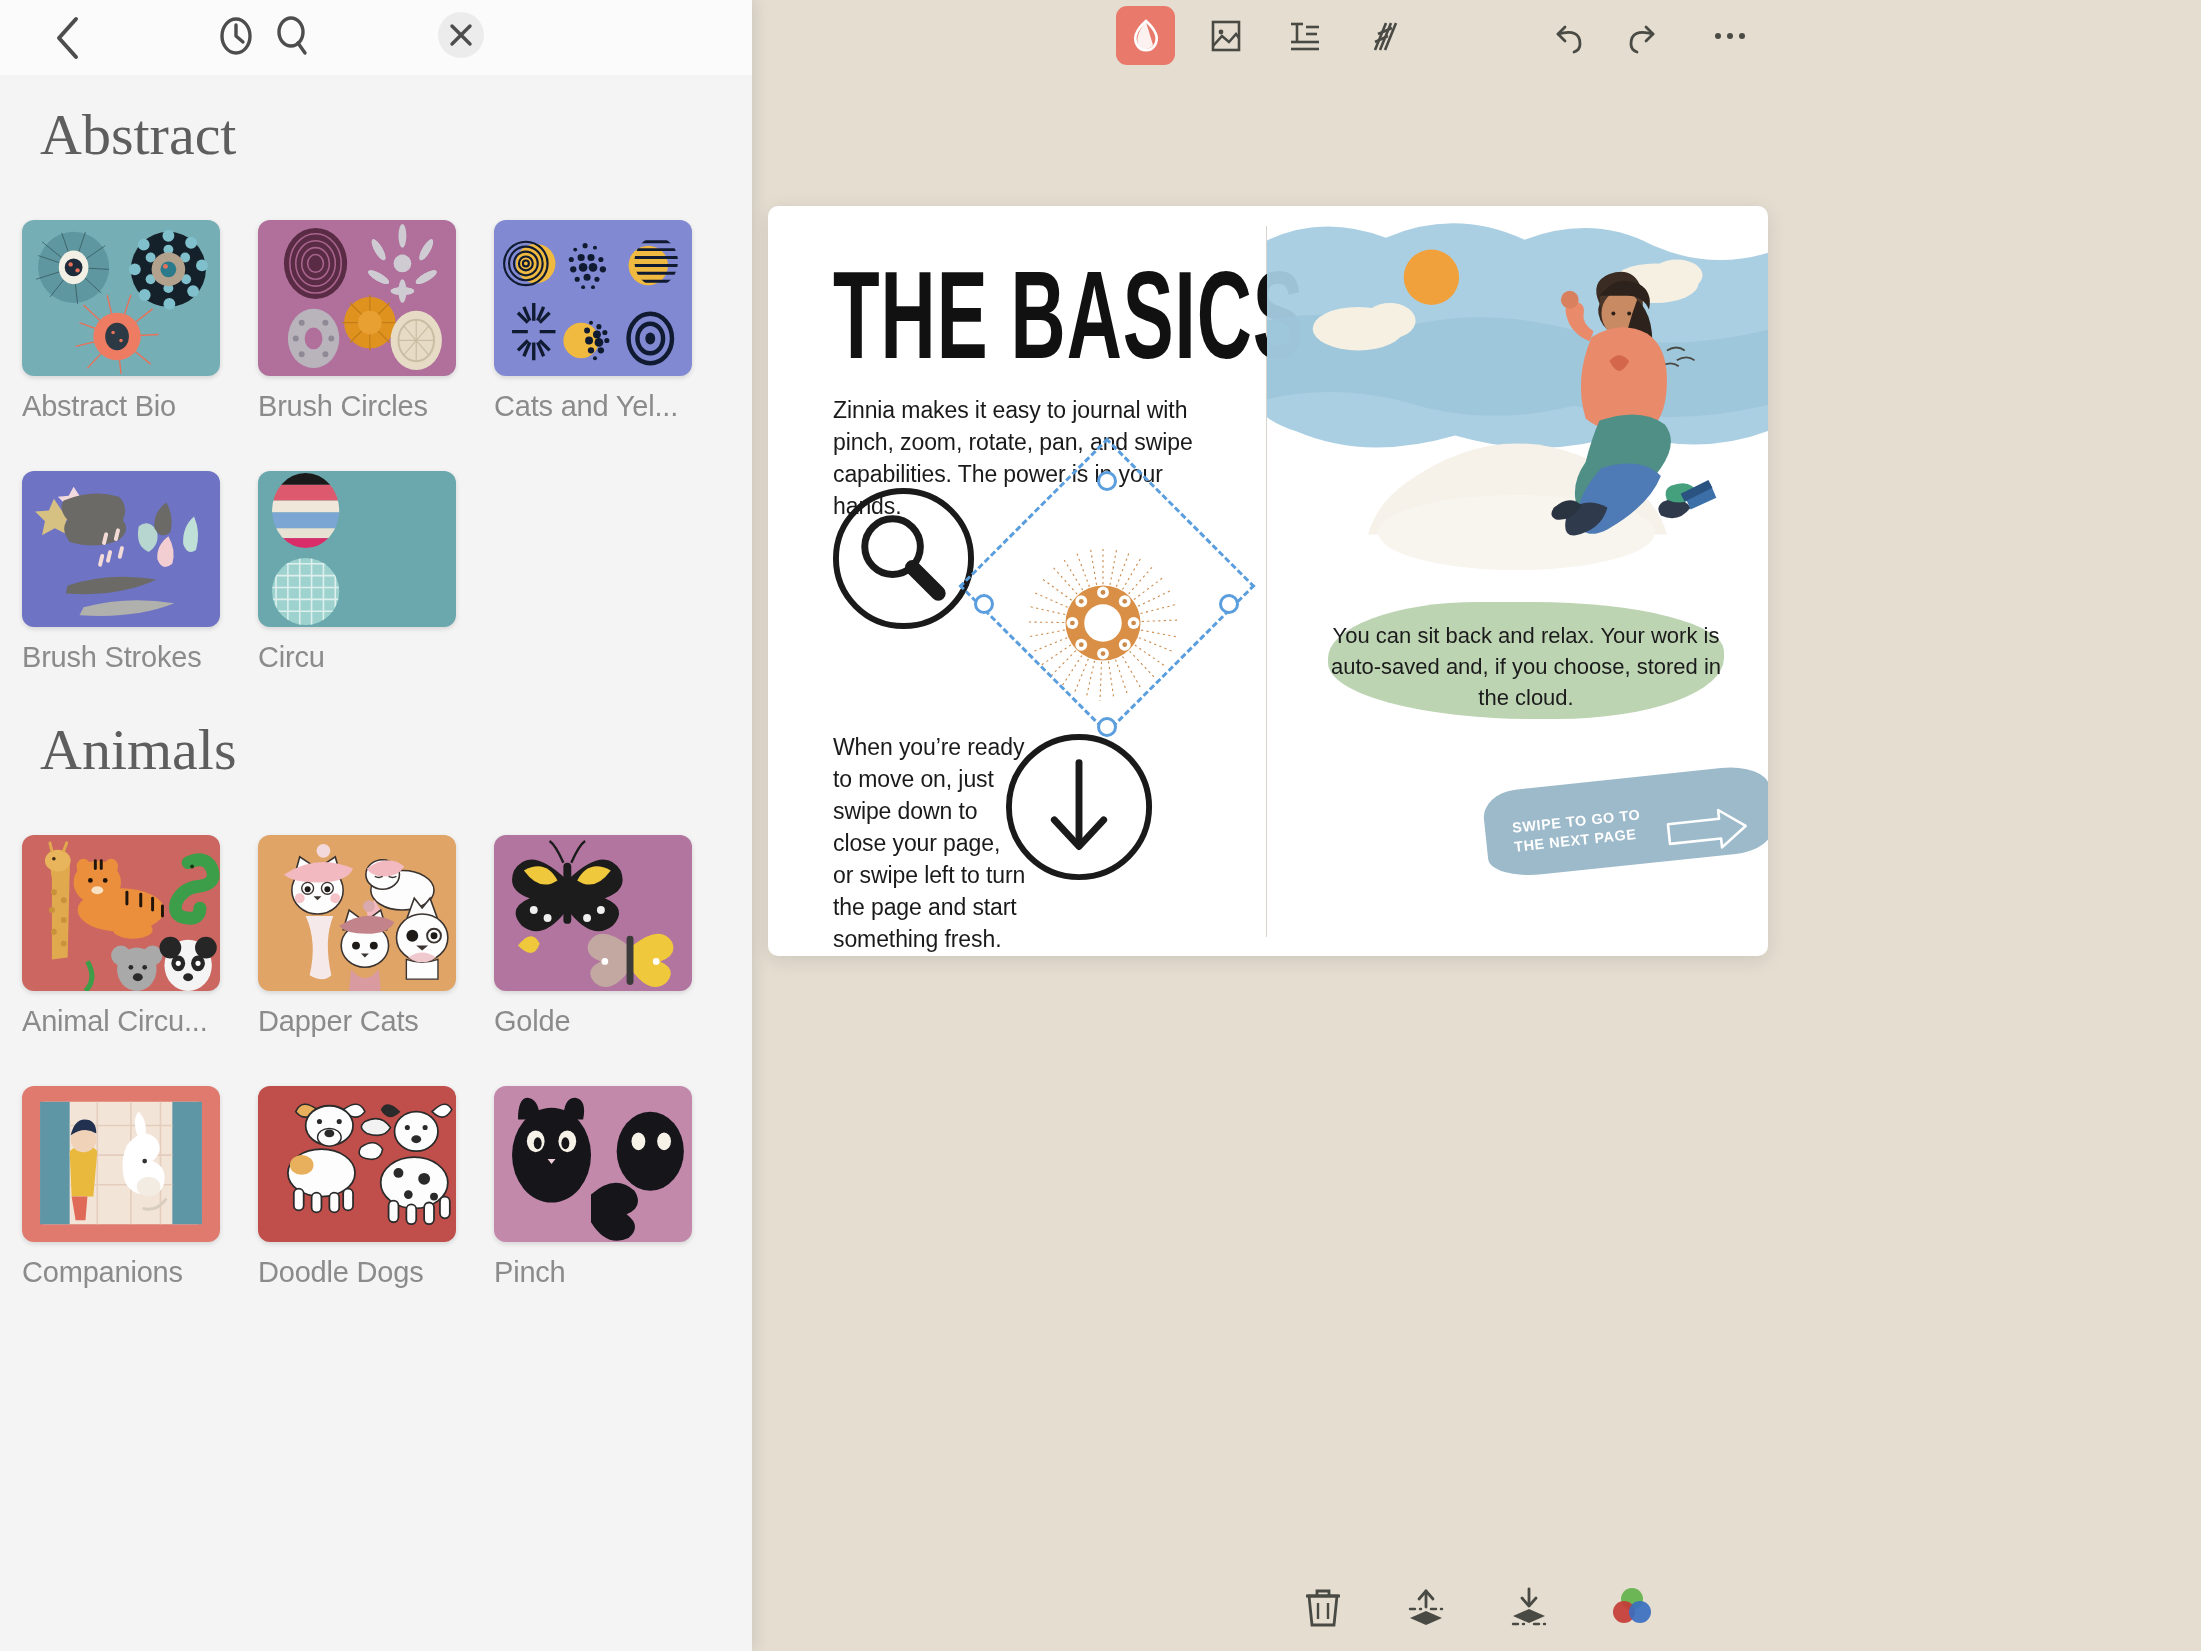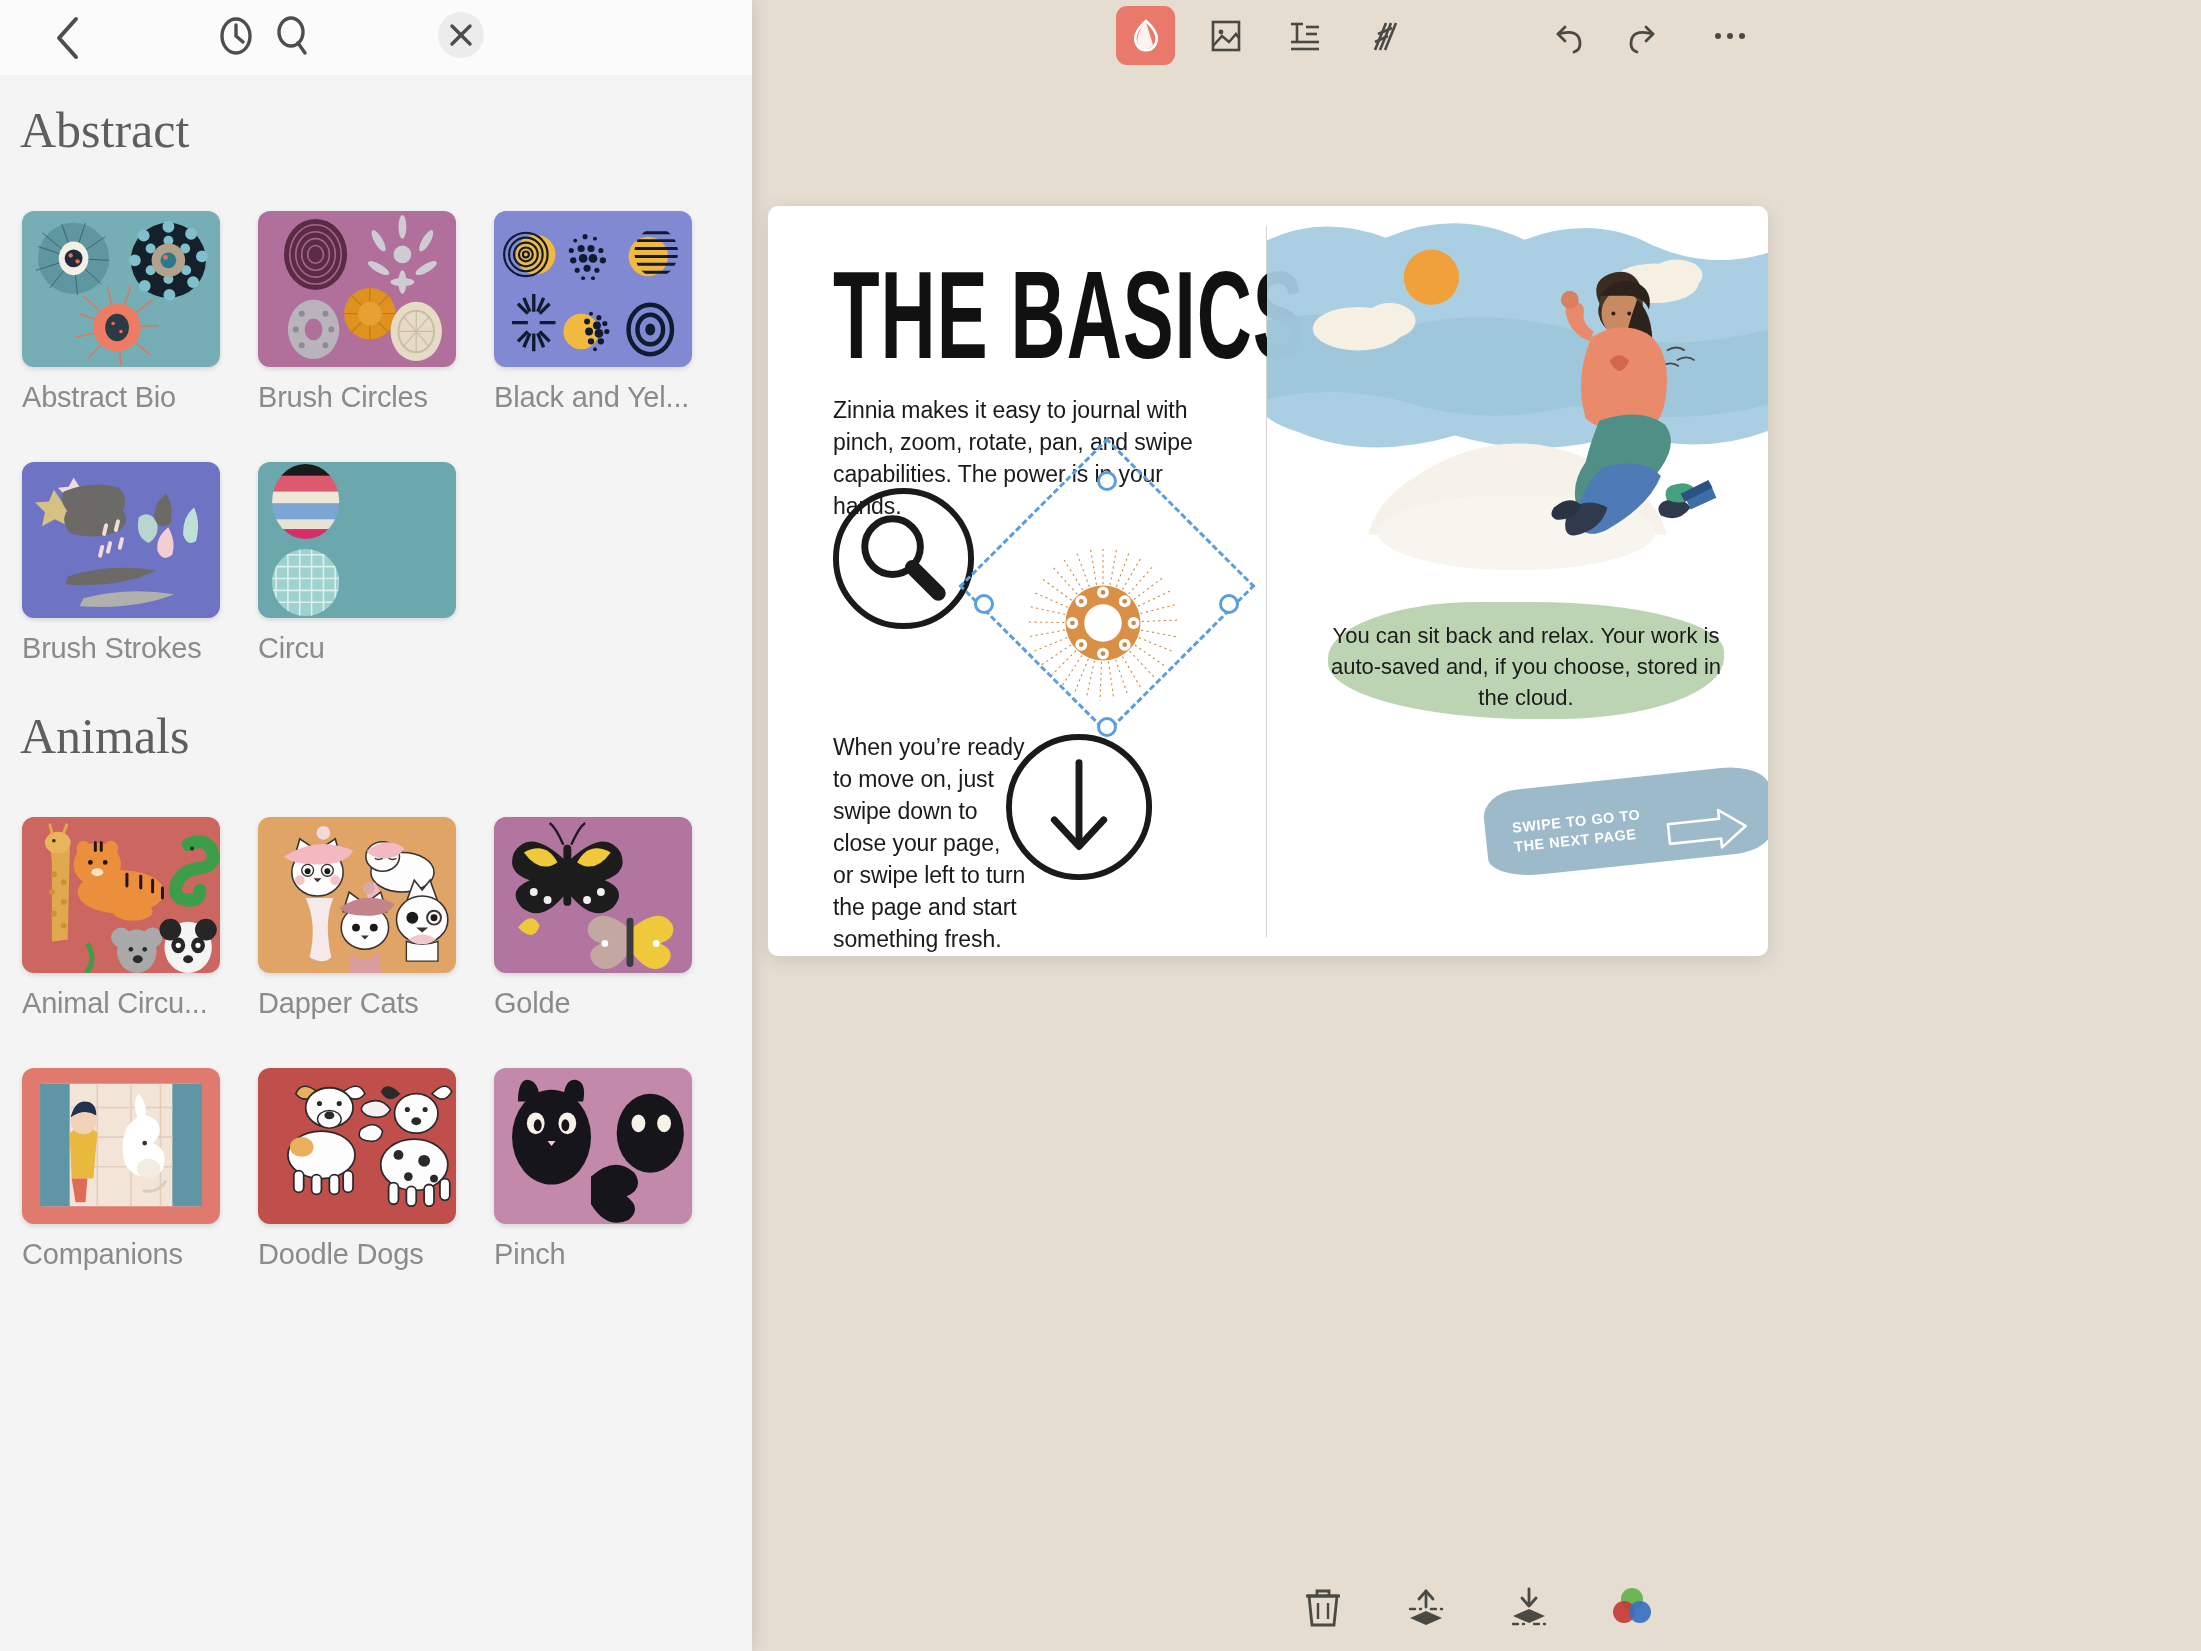--- a/index.html
+++ b/index.html
@@ -38,23 +38,23 @@
   .tb-close {
     position: absolute; left: 438px; top: 12px;
     width: 46px; height: 46px; border-radius: 50%;
     background: #ececec;
   }
 
   .panel-scroll { position: relative; height: 1576px; overflow: hidden; }
 
   .section-title {
     font-family: "Liberation Serif", serif;
-    font-size: 50px;
+    font-size: 58px;
     color: #5e5e5e;
-    padding: 28px 0 8px 20px;
+    padding: 28px 0 8px 40px;
     letter-spacing: 0px;
   }
   .sec-abstract { padding-top: 26px; }
   .sec-animals { padding-top: 38px; }
 
   .pack-grid {
     display: flex;
     flex-wrap: wrap;
     padding-left: 22px;
     gap: 0px;
@@ -458,21 +458,21 @@
                   <circle cx="108" cy="132" r="3.2"></circle>
                 <circle cx="102" cy="140" r="2"></circle>
               </g>
               <g fill="none" stroke="#101a30" stroke-width="4.5">
                 <ellipse cx="158" cy="120" rx="22" ry="25"></ellipse>
                   <ellipse cx="158" cy="120" rx="13" ry="15"></ellipse>
               </g>
               <ellipse cx="158" cy="120" rx="5" ry="6" fill="#101a30"></ellipse>
             </svg>
           </div>
-          <div class="pack-label">Black and Yel...</div>
+          <div class="pack-label">Cats and Yel...</div>
         </div>
 
         <div class="pack">
           <div class="pack-thumb" style="background:#6e73c4">
             <svg width="198" height="156" viewBox="0 0 200 158">
               <path d="M32 28 l8 12 14 1 -10 10 3 14 -14 -7 -13 7 3 -14 -10 -10 14 -1 Z" fill="#d6c183"></path>
               <path d="M52 16 l6 9 11 1 -8 8 2 11 -11 -6 -10 6 2 -11 -8 -8 11 -1 Z" fill="#f2d9dd"></path>
               <path d="M42 30 q28 -12 56 -4 q10 10 4 24 q8 10 -4 20 q-22 10 -50 2 q-10 -14 -2 -22 q-10 -12 -4 -20 Z" fill="#6b6a67"></path>
               <g fill="#f3dbd8">
                 <rect x="82" y="62" width="4" height="13" rx="2" transform="rotate(14 84 68)"></rect>

